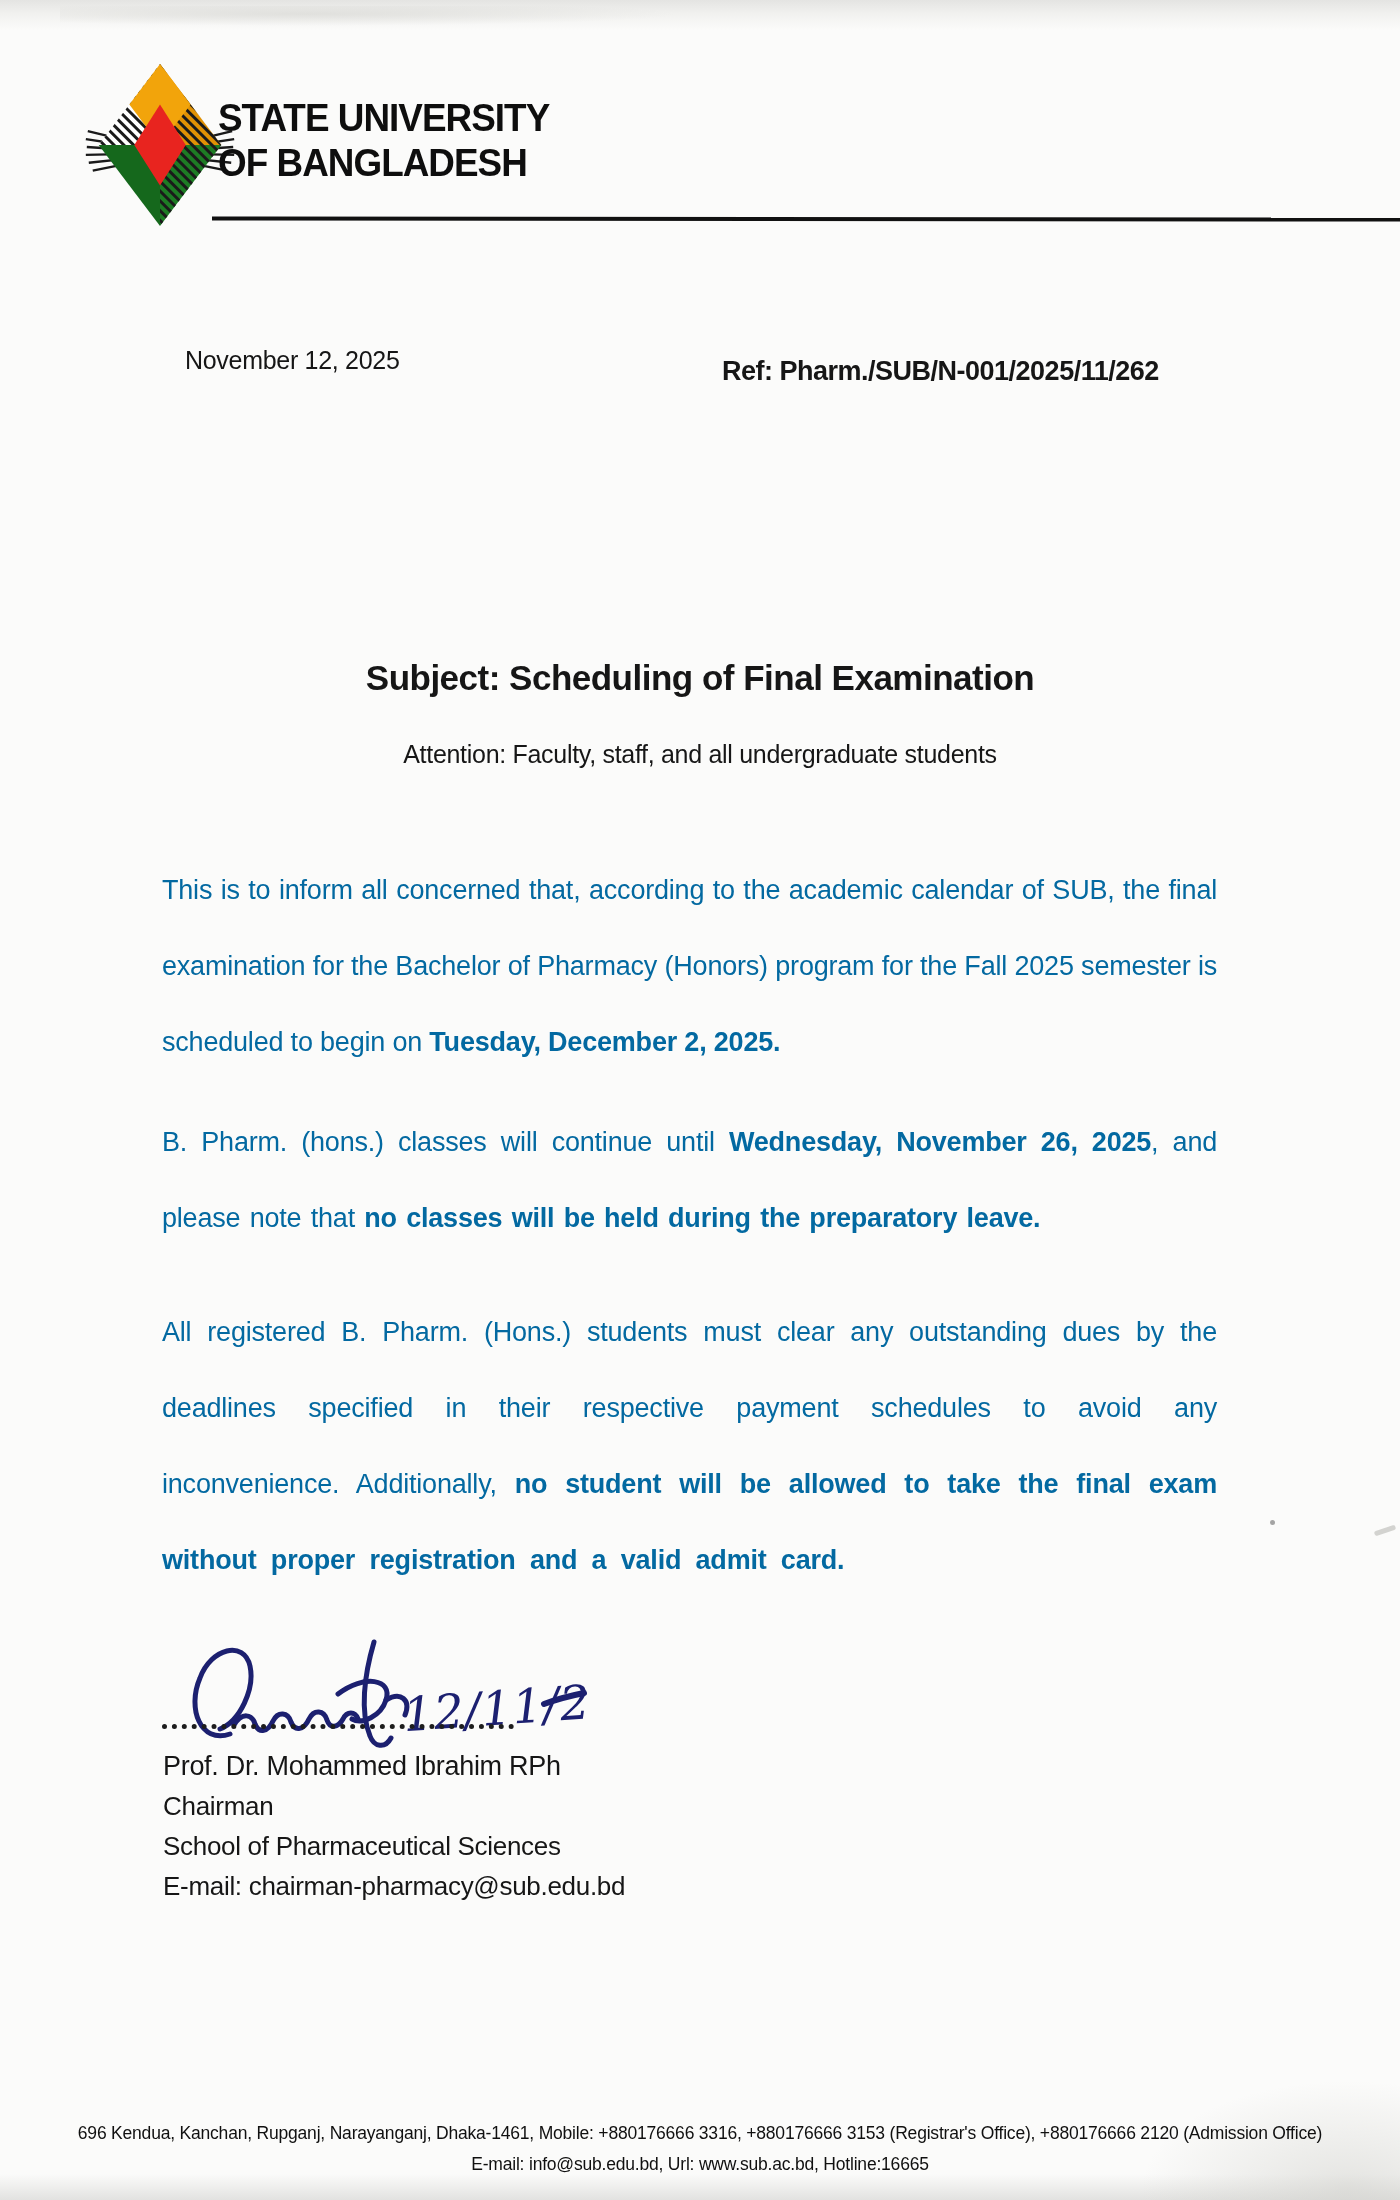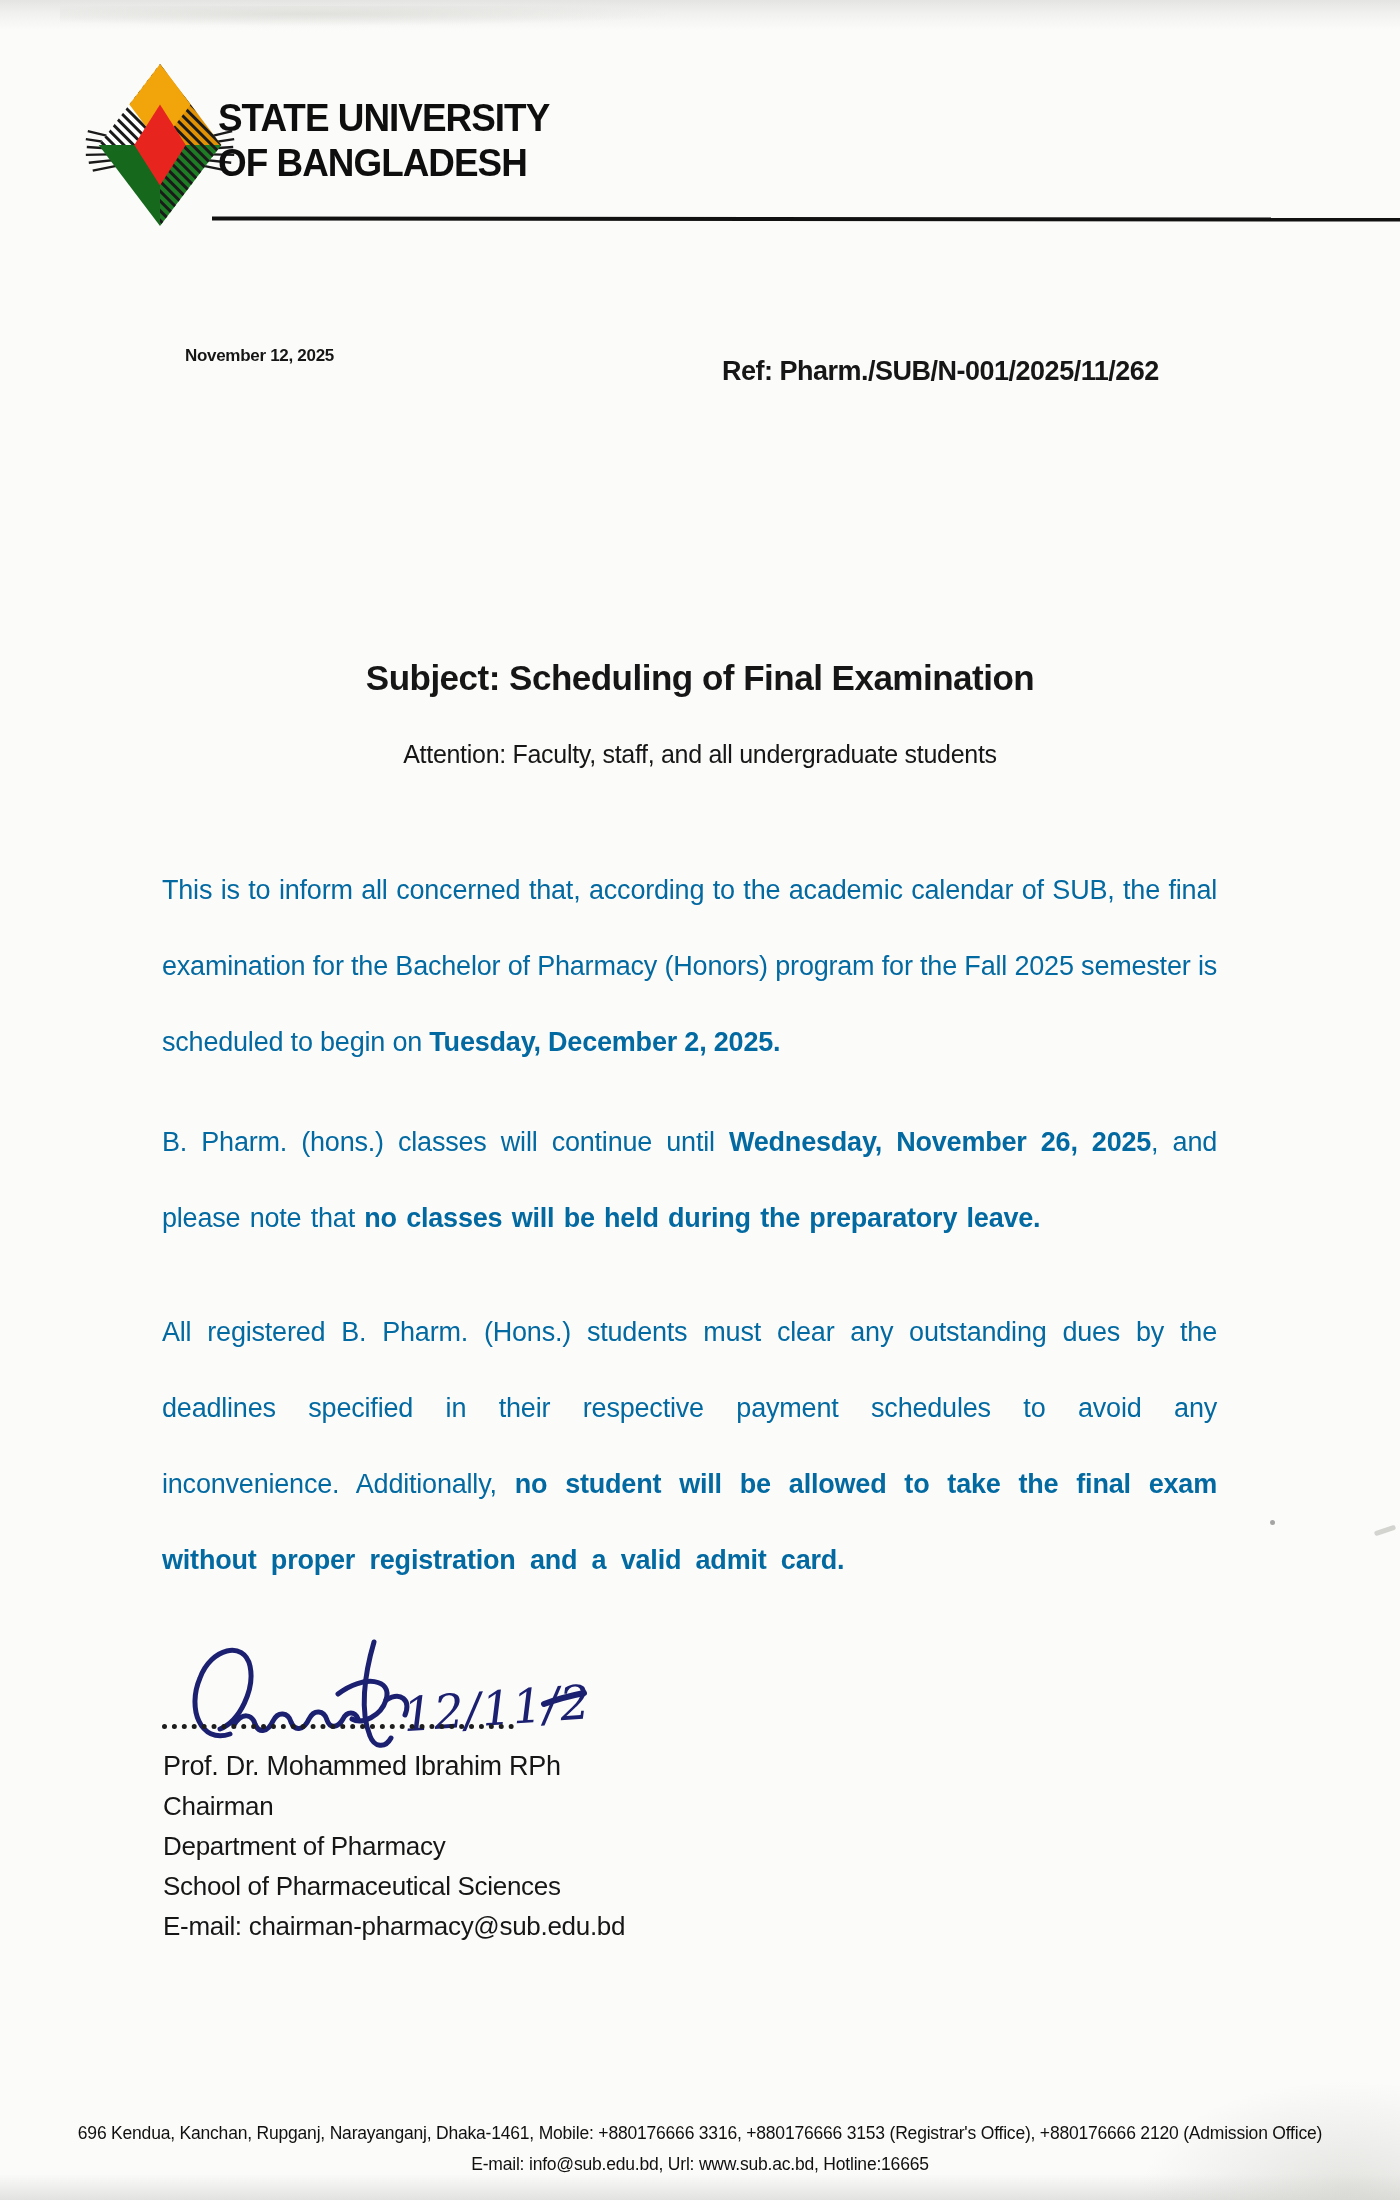--- a/index.html
+++ b/index.html
@@ -49,21 +49,21 @@
     font-weight:bold;font-size:38px;line-height:45px;
     letter-spacing:-1px;color:#0e0e0e;
     transform:scaleX(.97);transform-origin:left top;
   }
   .header-divider{
     position:absolute;left:212px;top:217px;width:1188px;height:4px;
     background:#111;transform:rotate(.05deg);
   }
 
   
-  .letter-date{position:absolute;left:185px;top:346px;font-size:17px;font-weight:bold;letter-spacing:-.3px;}
+  .letter-date{position:absolute;left:185px;top:346px;font-size:25px;font-weight:normal;letter-spacing:-.3px;}
   .letter-ref{position:absolute;left:722px;top:356px;font-size:27px;font-weight:bold;letter-spacing:-.5px;}
 
   
   .notice-wrap{position:absolute;left:0;top:542px;width:1400px;text-align:center;}
   .notice-title{
     display:inline-block;font-size:42px;font-weight:bold;letter-spacing:-.5px;
     border-bottom:4px solid #111;padding:0 4px 3px 4px;
   }
   .subject-wrap{position:absolute;left:0;top:658px;width:1400px;text-align:center;}
   .subject-line{font-size:35px;font-weight:bold;letter-spacing:-.5px;}
@@ -172,21 +172,20 @@
       <path d="M 208,64 C 223,55 233,64 227,79"></path>
       <path d="M 366,68 C 382,62 396,59 406,57" stroke-width="6"></path>
     </g>
     <text x="226" y="90" font-family="DejaVu Serif, serif" font-style="italic" font-size="47" letter-spacing="1" fill="var(--signature-ink)" transform="rotate(-4 300 90)">12/11/25</text>
   </svg>
   <div class="sig-dotted"></div>
 
   <div class="sig-block">
     <div class="sig-name">Prof. Dr. Mohammed Ibrahim RPh</div>
     <div>Chairman</div>
-    <div>Department of Pharmacy</div>
     <div>School of Pharmaceutical Sciences</div>
     <div>E-mail: chairman-pharmacy@sub.edu.bd</div>
   </div>
 
   <div class="footer">
     <div>696 Kendua, Kanchan, Rupganj, Narayanganj, Dhaka-1461, Mobile: +880176666 3316, +880176666 3153 (Registrar's Office), +880176666 2120 (Admission Office)</div>
     <div>E-mail: info@sub.edu.bd, Url: www.sub.ac.bd, Hotline:16665</div>
   </div>
 
 </div>

